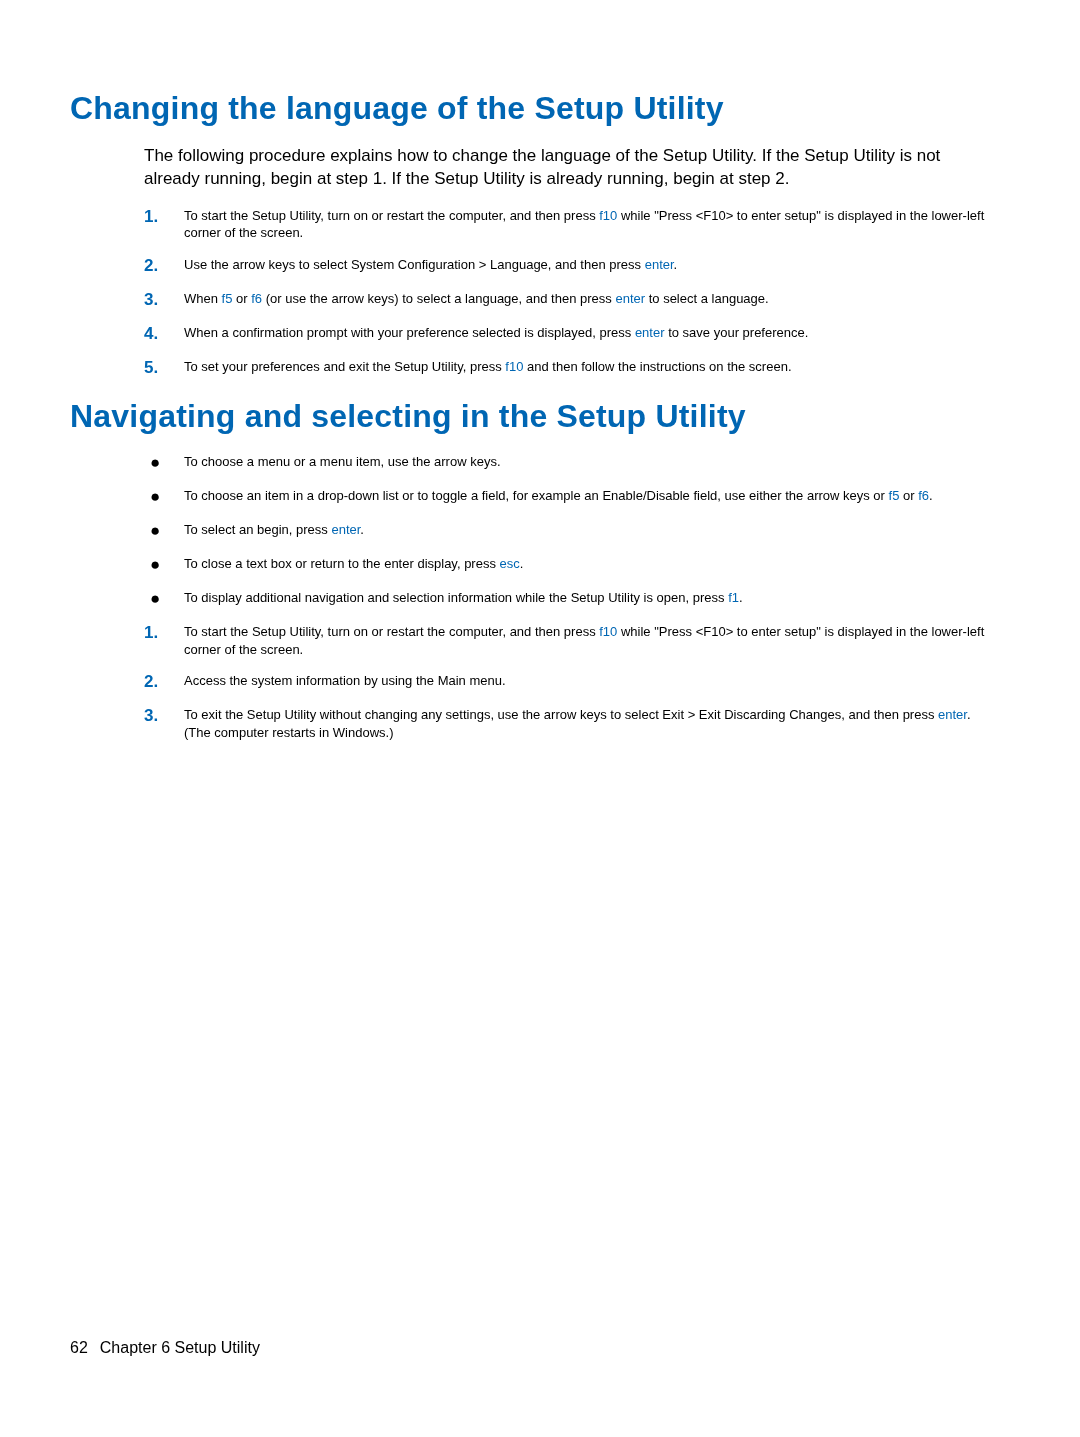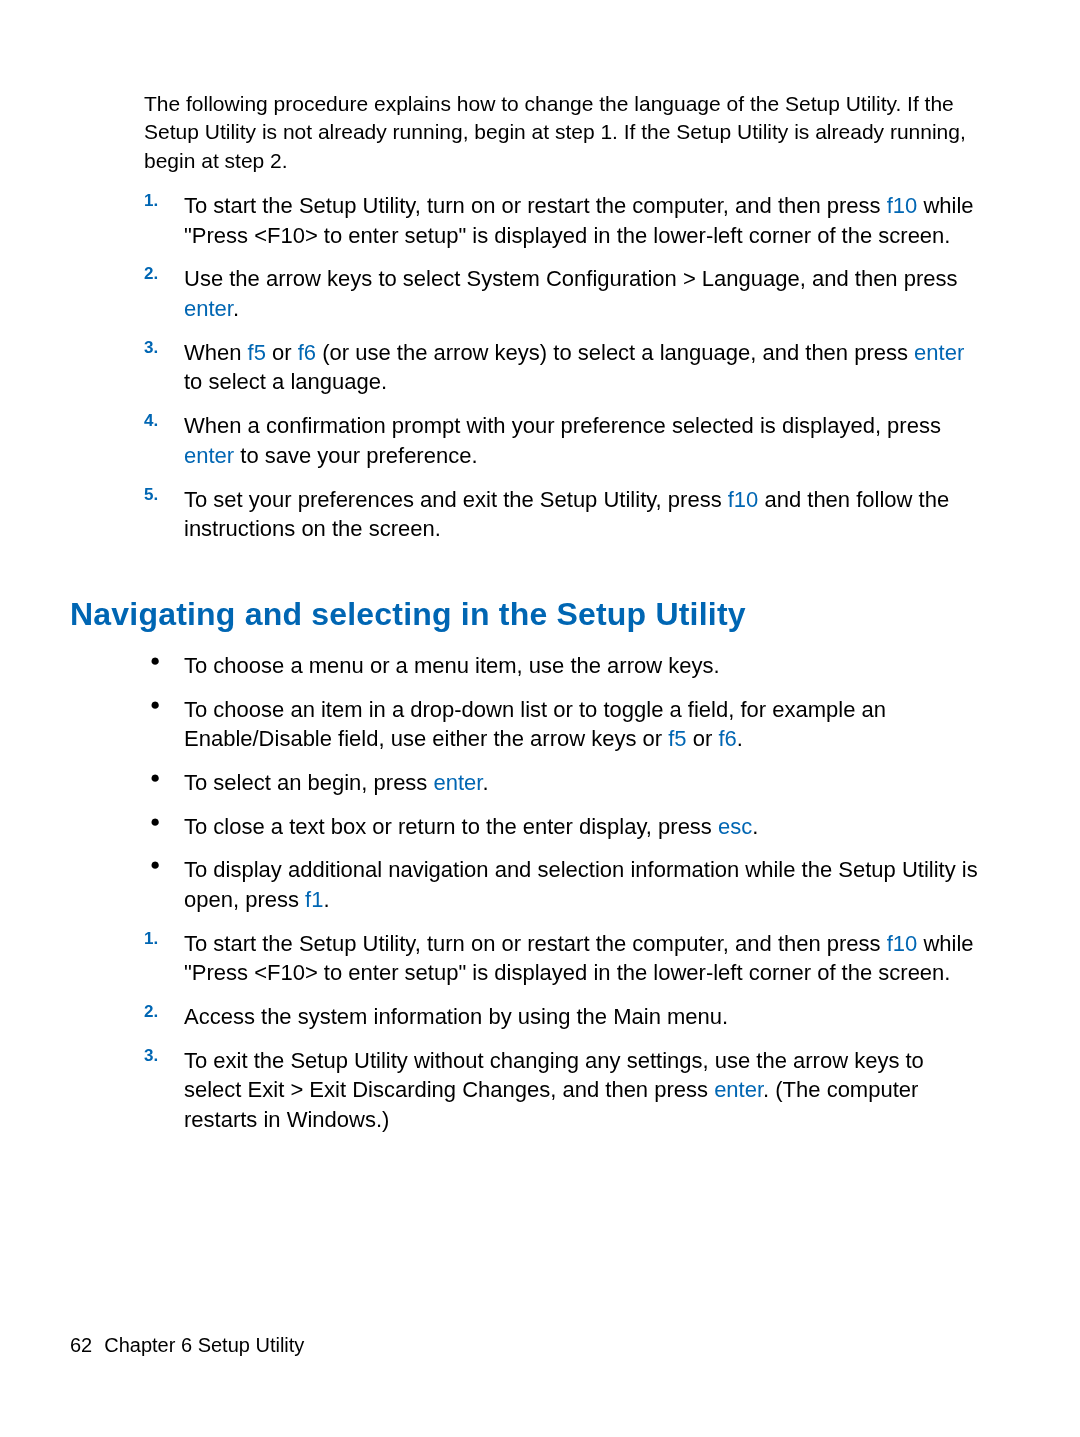--- a/index.html
+++ b/index.html
@@ -19,21 +19,21 @@
     font-weight: bold;
     color: #0066b3;
     margin-bottom: 18px;
     letter-spacing: 0.2px;
   }
   .body-indent {
     margin-left: 74px;
     margin-right: 10px;
   }
   .para {
-    font-size: 21px;
+    font-size: 17px;
     line-height: 1.35;
     margin-bottom: 16px;
   }
   .list {
     margin-left: 0;
   }
   .list-item {
     display: flex;
     margin-bottom: 14px;
   }
@@ -45,39 +45,40 @@
   }
   .bullet-marker {
     min-width: 40px;
     font-size: 17px;
     color: #000;
     text-align: left;
     padding-left: 6px;
   }
   .item-body {
     flex: 1;
-    font-size: 22px;
+    font-size: 13px;
     line-height: 1.35;
   }
   .key { color: #0066b3; }
   .b { font-weight: normal; }
-  .section-gap { margin-top: 52px; }
+  .section-gap { margin-top: 20px; }
   .footer {
     position: absolute;
     left: 70px;
     bottom: 80px;
-    font-size: 20px;
+    font-size: 16px;
   }
   .footer .pg { margin-right: 12px; }
 </style>
 </head>
 <body>
 
 <div class="page">
 
+  <h2 class="h1">Changing the language of the Setup Utility</h2>
   <div class="body-indent">
     <p class="para">The following procedure explains how to change the language of the Setup Utility. If the Setup Utility is not already running, begin at step 1. If the Setup Utility is already running, begin at step 2.</p>
 
     <div class="list">
       <div class="list-item">
         <div class="marker">1.</div>
         <div class="item-body"><span>To start the Setup Utility, turn on or restart the computer, and then press </span><span class="key">f10</span><span> while "Press &lt;F10&gt; to enter setup" is displayed in the lower-left corner of the screen.</span></div>
       </div>
       <div class="list-item">
         <div class="marker">2.</div>

